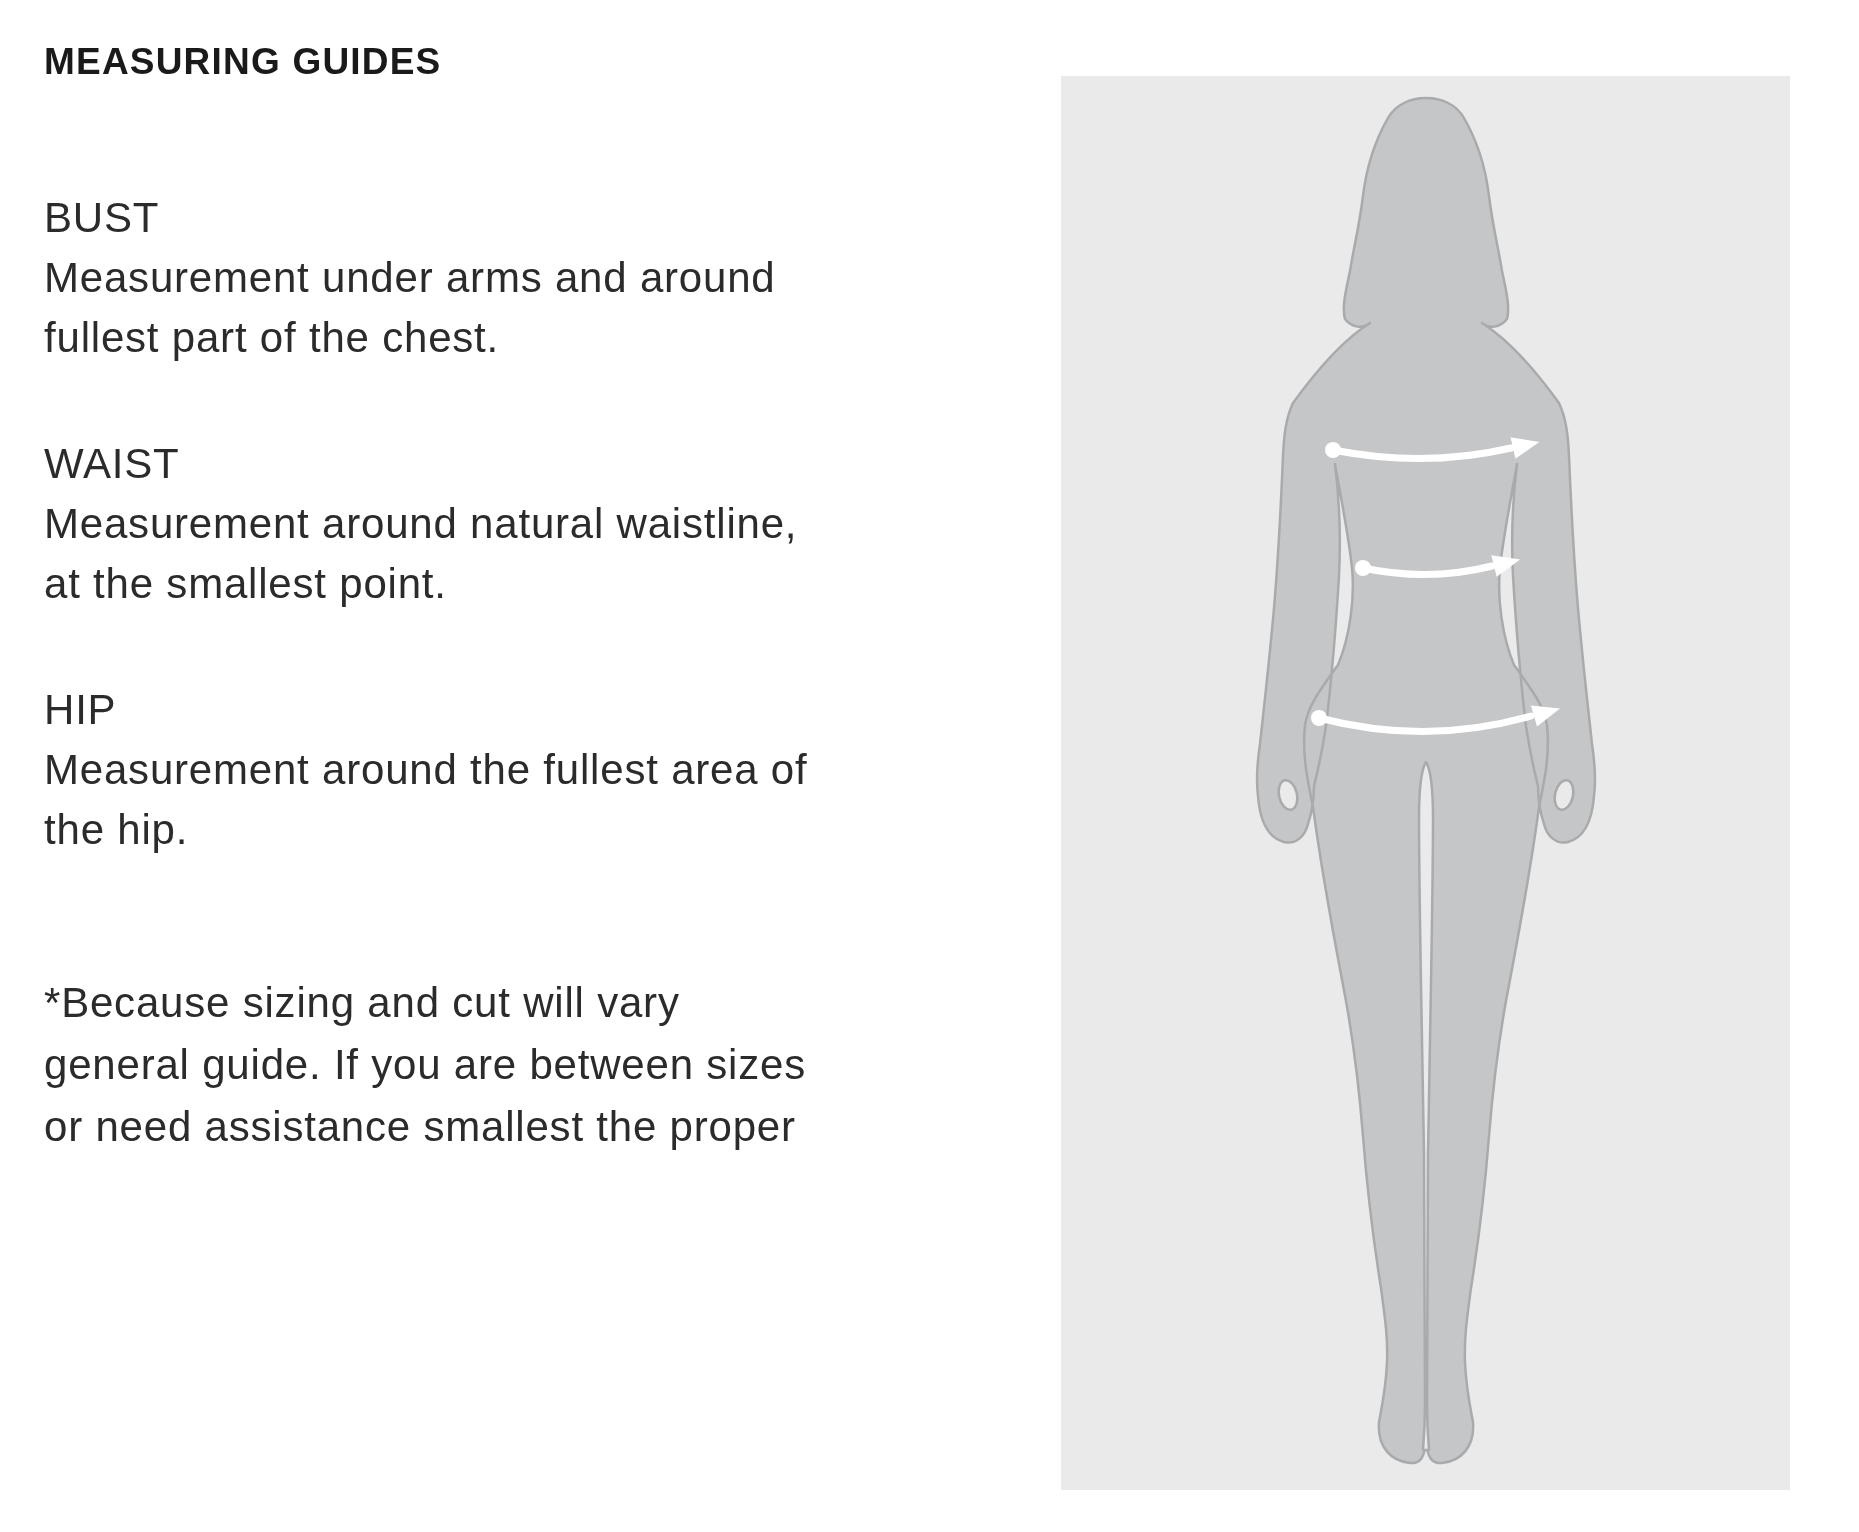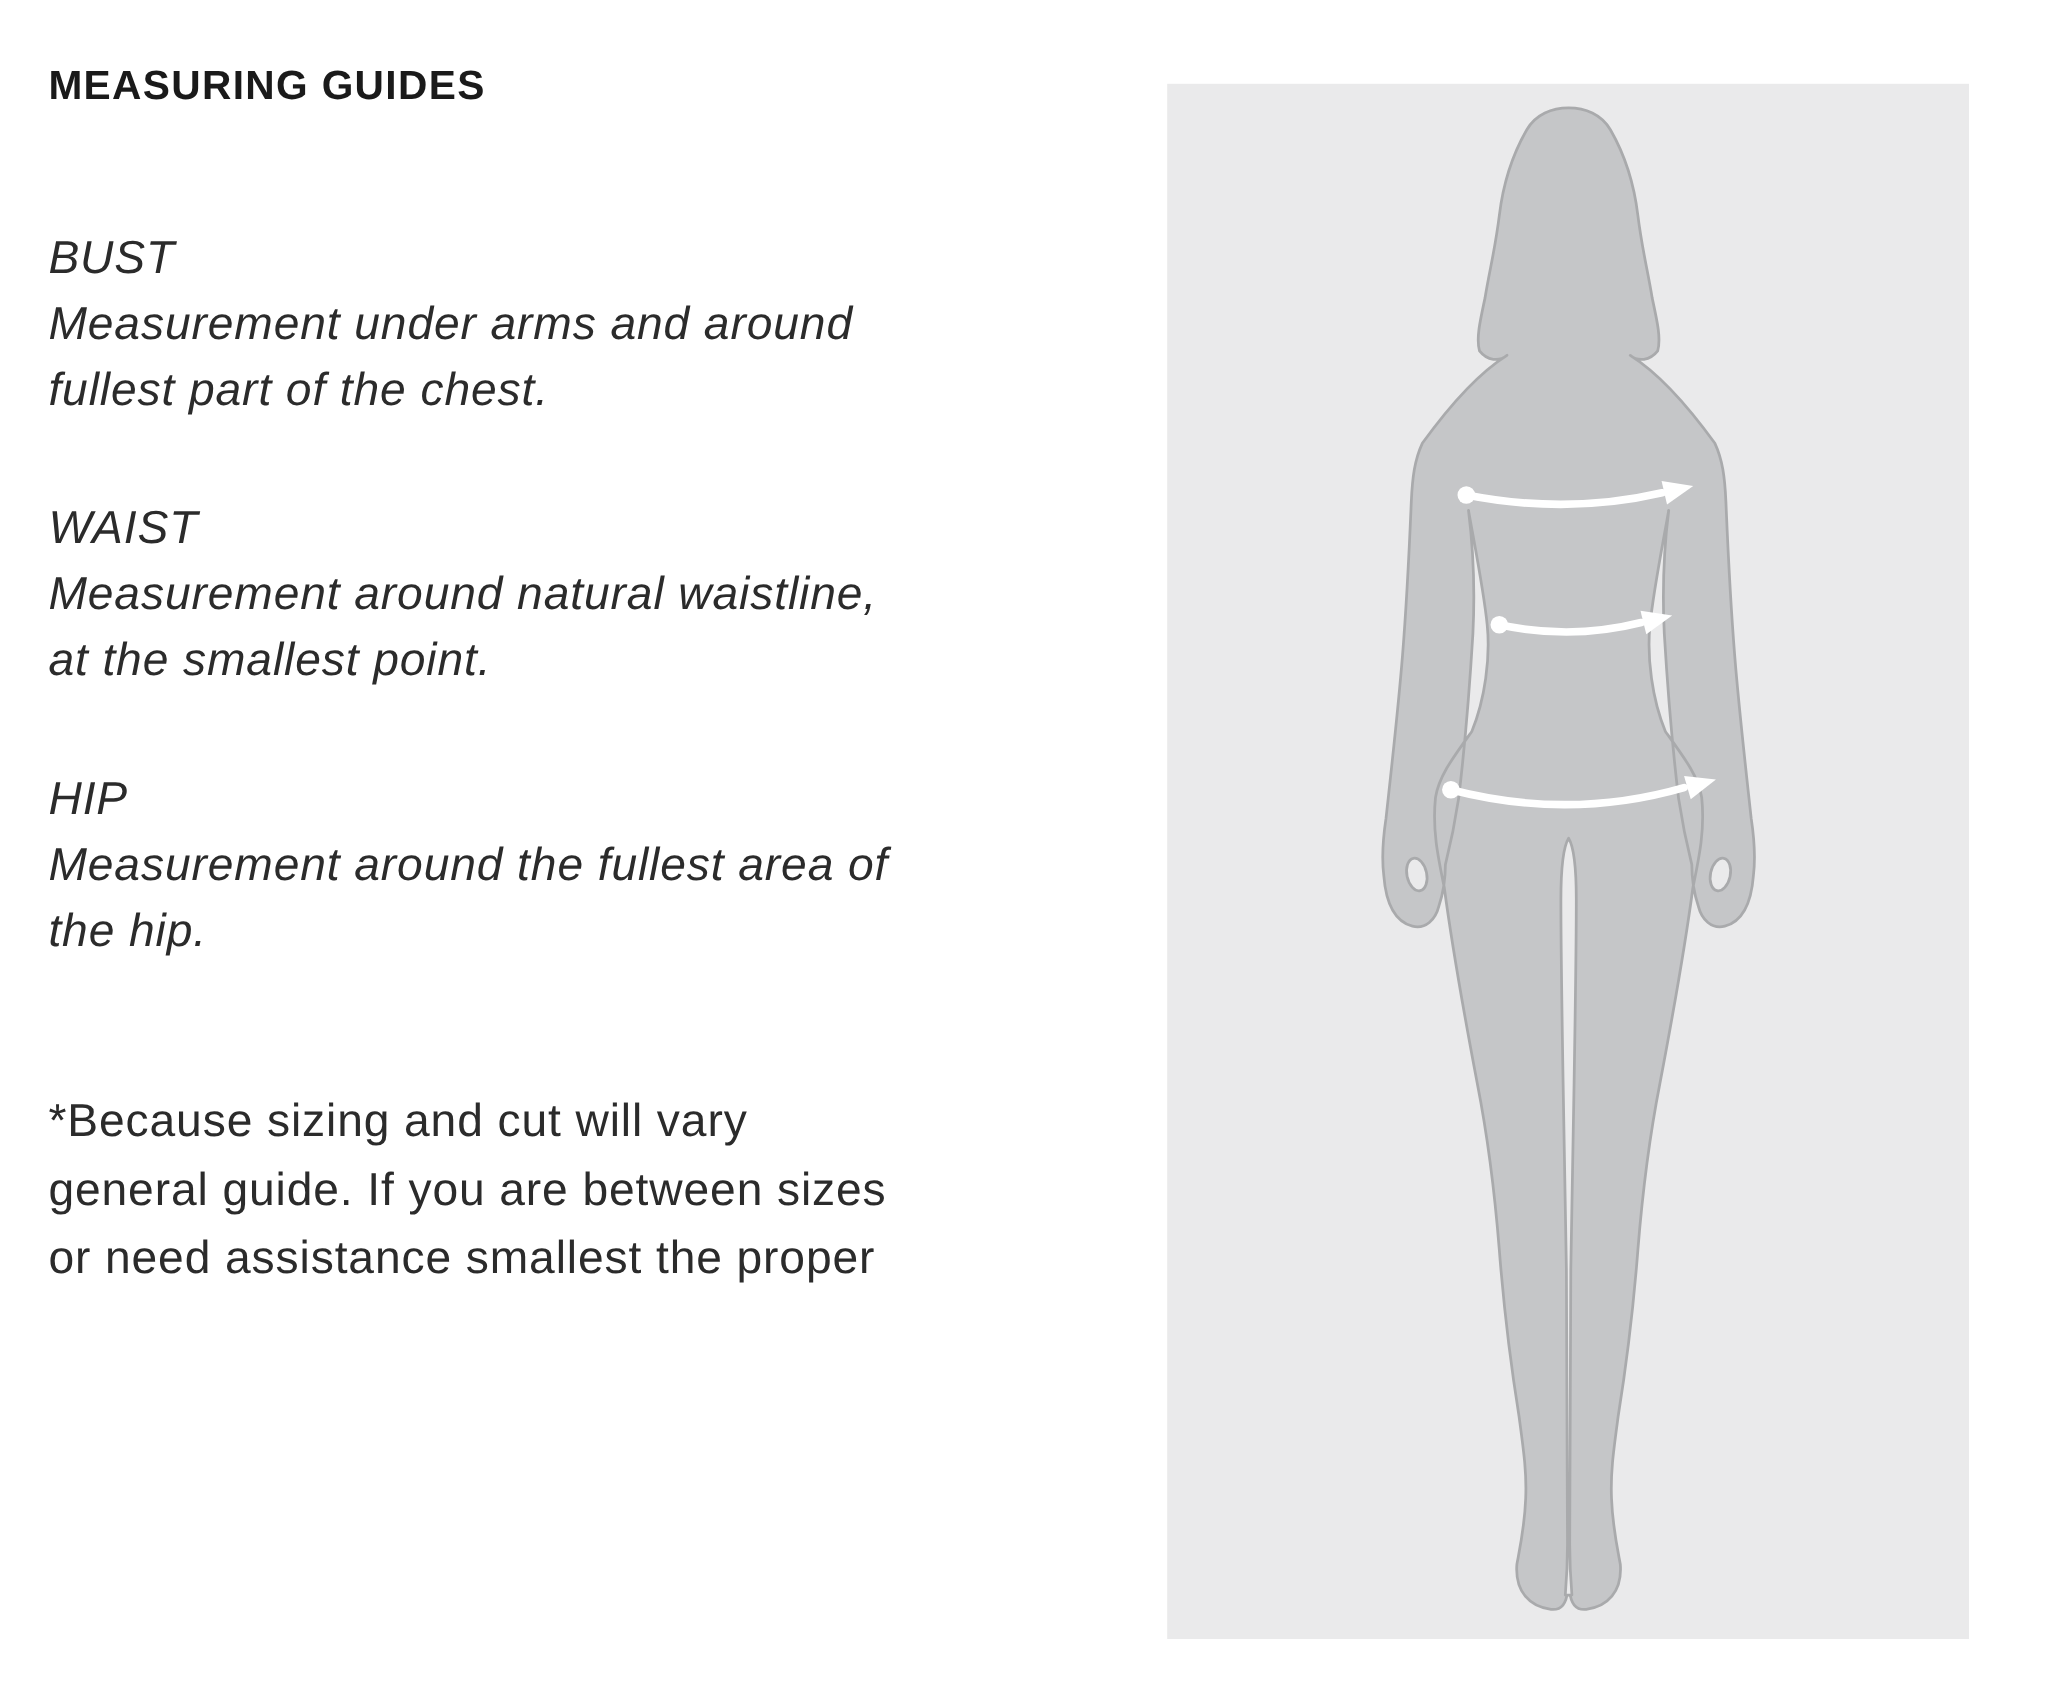--- a/index.html
+++ b/index.html
@@ -11,29 +11,29 @@
     overflow: hidden;
     font-family: "Liberation Sans", "DejaVu Sans", sans-serif;
   }
   .text-col {
     position: absolute;
     left: 44px;
     top: 0;
     width: 1010px;
   }
   .guide-title {
-    margin-top: 56px;
+    margin-top: 40px;
     font-size: 37px;
     line-height: 44px;
     font-weight: 700;
     letter-spacing: 1.2px;
     color: #1a1a1a;
   }
   .sections { margin-top: 104px; }
-  .section { margin-bottom: 66px; font-style: italic; }
+  .section { margin-bottom: 66px; }
   .section-label,
   .section-line,
   .disclaimer-line {
     font-size: 42px;
     line-height: 60px;
     font-weight: 300;
     letter-spacing: 0.8px;
     color: #2b2b2b;
     white-space: nowrap;
   }

